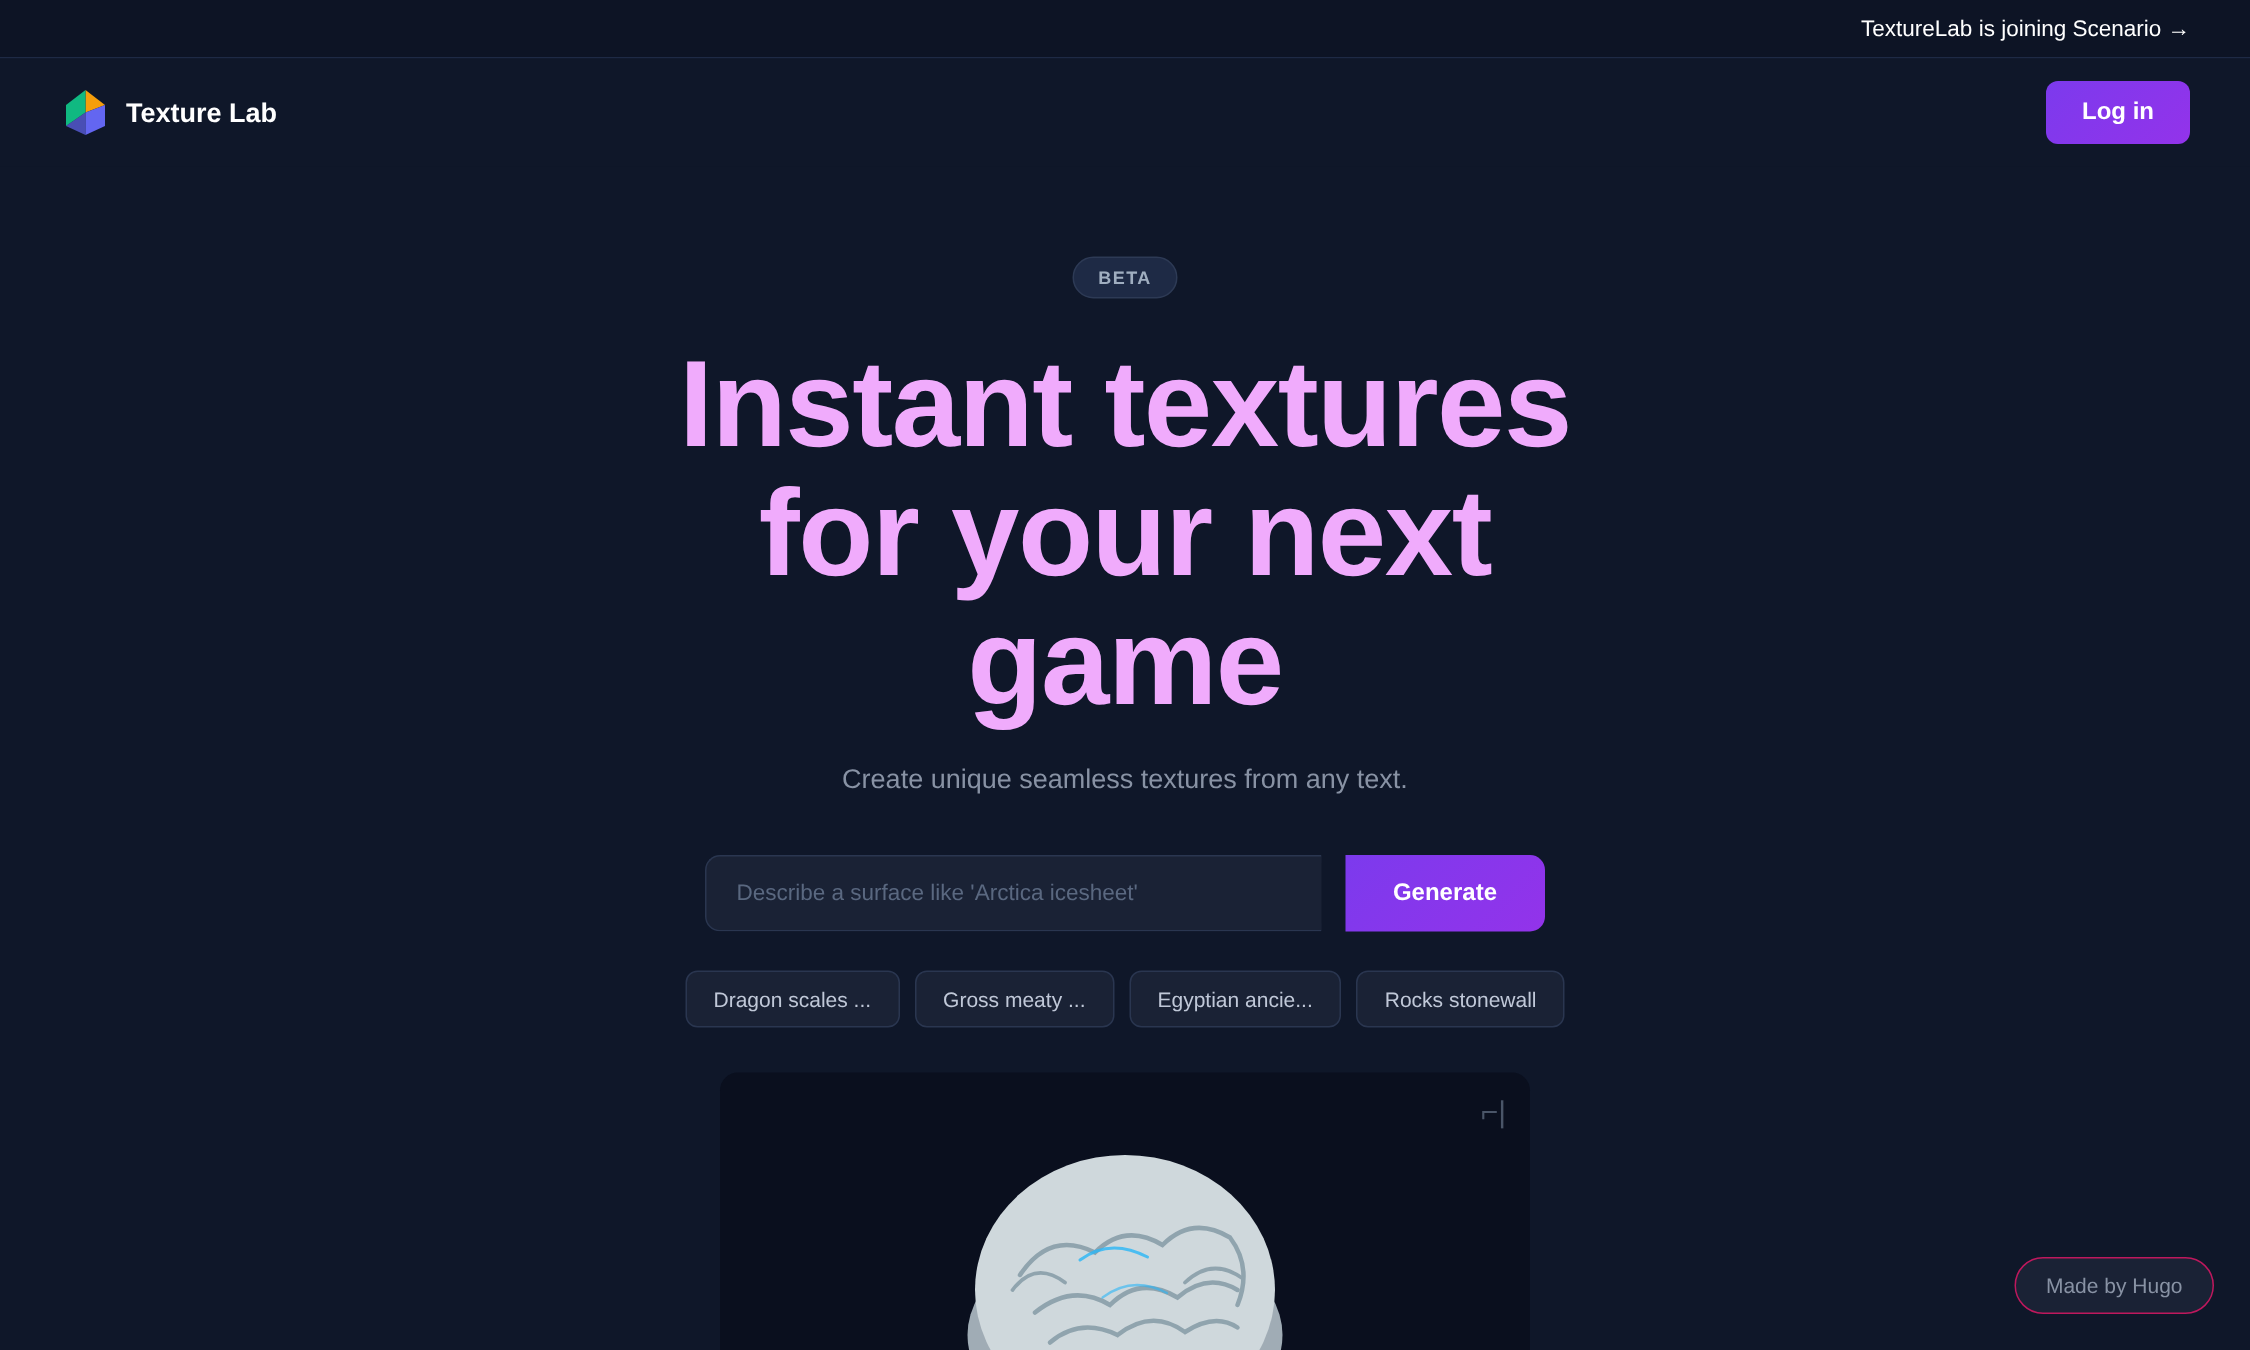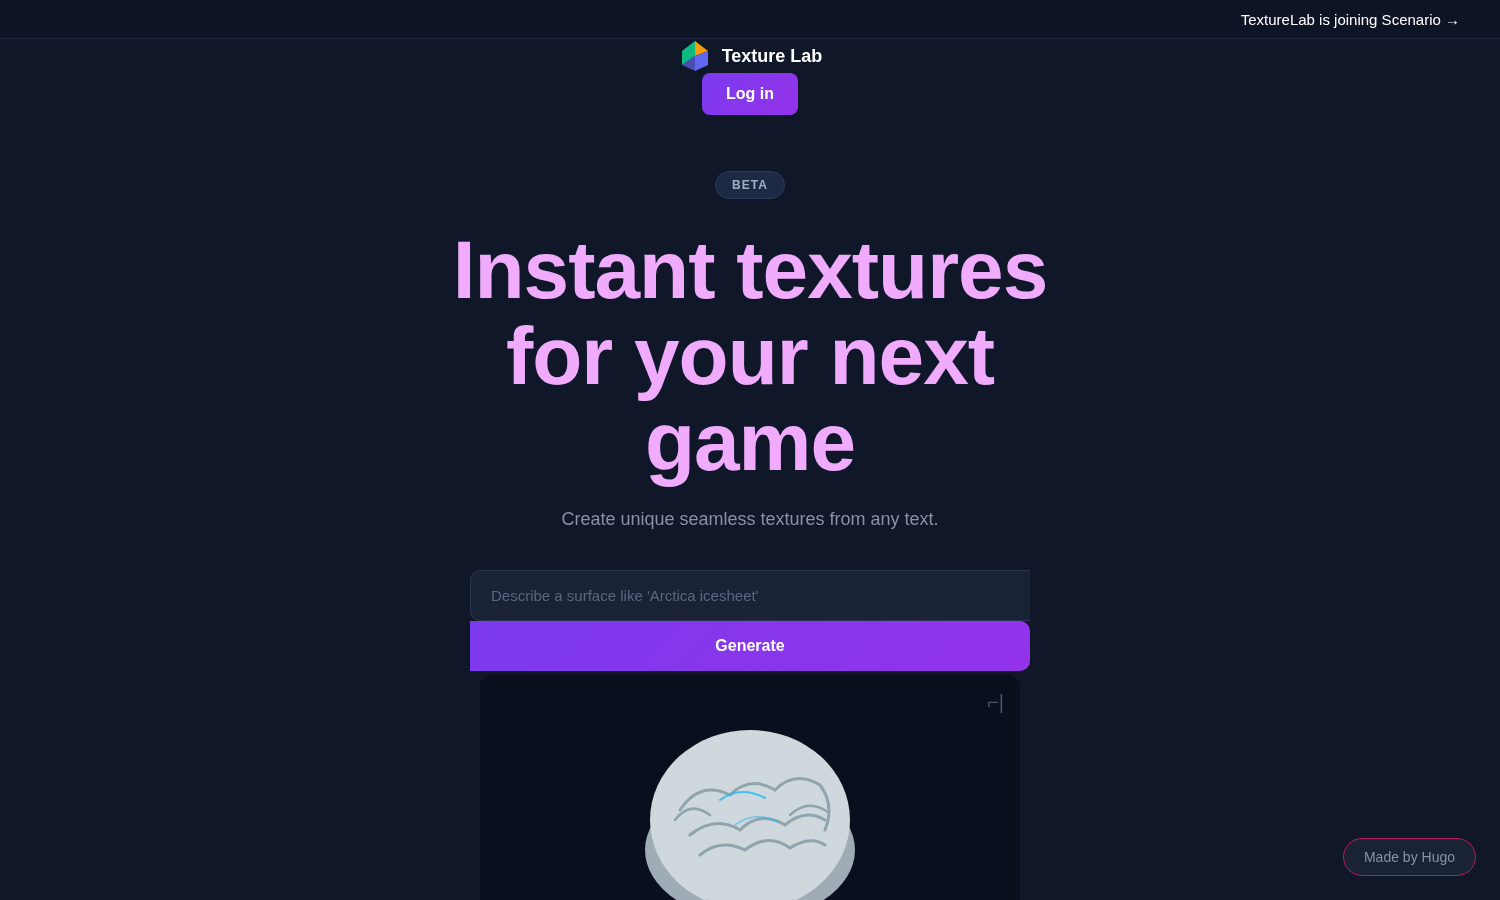--- a/index.html
+++ b/index.html
@@ -36,21 +36,20 @@
     }
 
     
     .nav {
       height: 72px;
       display: flex;
       align-items: center;
       justify-content: space-between;
       padding: 0 40px;
       background-color: #0f1729;
-      flex-direction: column;
     }
 
     .nav-logo {
       display: flex;
       align-items: center;
       gap: 10px;
       cursor: pointer;
     }
 
     .logo-icon {
@@ -108,24 +107,23 @@
 
     .hero-subtitle {
       font-size: 18px;
       color: #8892a4;
       margin-bottom: 40px;
     }
 
     
     .search-area {
       display: flex;
-      gap: 0;
-      margin-bottom: 4px;
+      gap: 16px;
+      margin-bottom: 26px;
       width: 560px;
-      flex-direction: column;
     }
 
     .search-input {
       flex: 1;
       background-color: #1a2235;
       border: 1px solid #2a3650;
       border-right: none;
       border-radius: 10px 0 0 10px;
       padding: 16px 20px;
       font-size: 15px;
@@ -228,20 +226,26 @@
 <section class="hero">
   <div class="beta-badge">BETA</div>
   <h1 class="hero-title">Instant textures for your next game</h1>
   <p class="hero-subtitle">Create unique seamless textures from any text.</p>
 
   <div class="search-area">
     <input class="search-input" type="text" placeholder="Describe a surface like 'Arctica icesheet'" style="">
     <button class="generate-btn">Generate</button>
   </div>
 
+  <div class="chips">
+    <button class="chip">Dragon scales ...</button>
+    <button class="chip">Gross meaty ...</button>
+    <button class="chip">Egyptian ancie...</button>
+    <button class="chip">Rocks stonewall</button>
+  </div>
 
   <div class="preview-container">
     <span class="preview-corner-icon">⌐|</span>
 
     <svg width="260" height="250" viewBox="0 0 260 250" xmlns="http://www.w3.org/2000/svg">
 
       <ellipse cx="130" cy="160" rx="105" ry="70" fill="#b0bec5" opacity="0.9"></ellipse>
 
       <ellipse cx="130" cy="130" rx="100" ry="90" fill="#cfd8dc"></ellipse>
 

